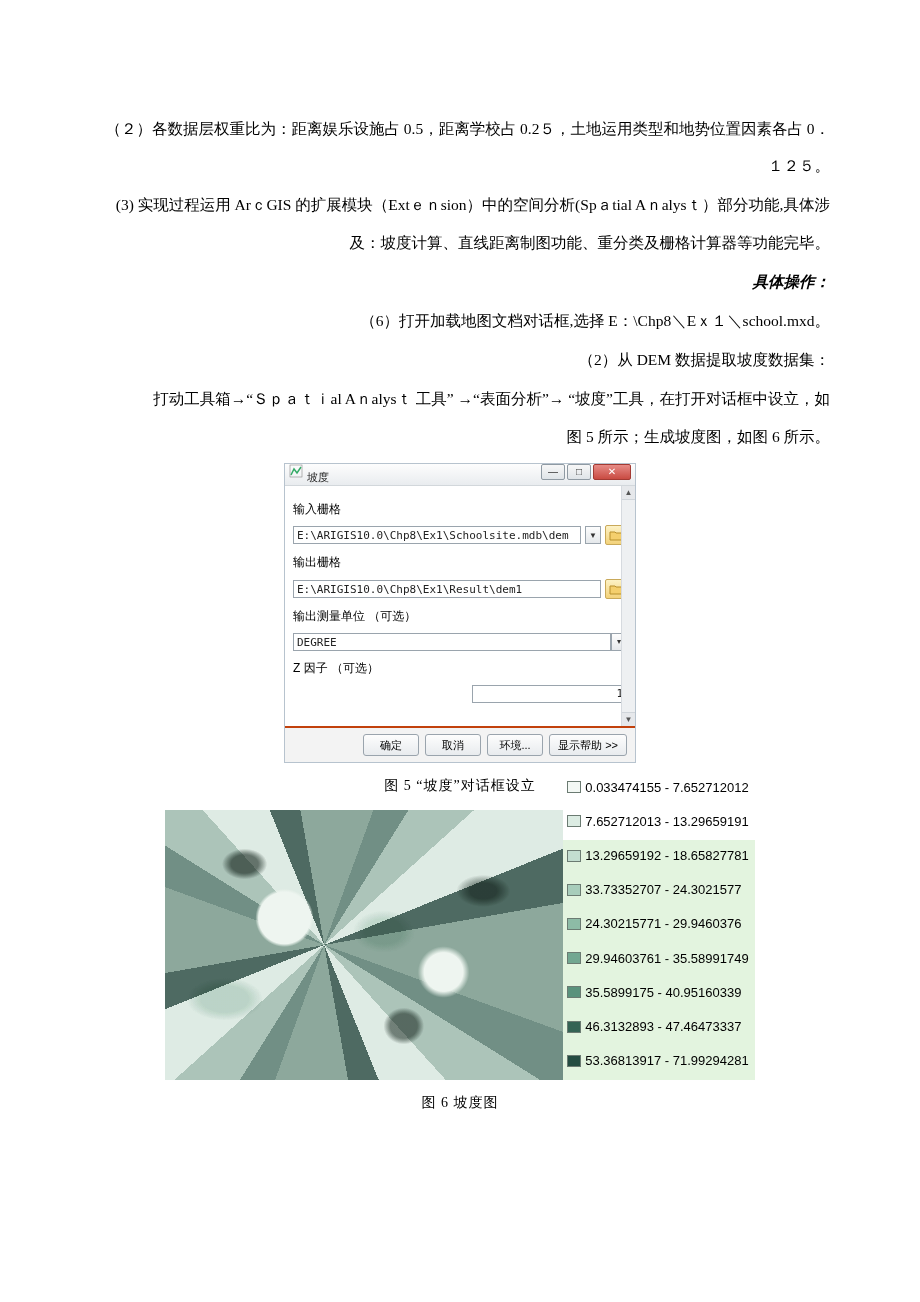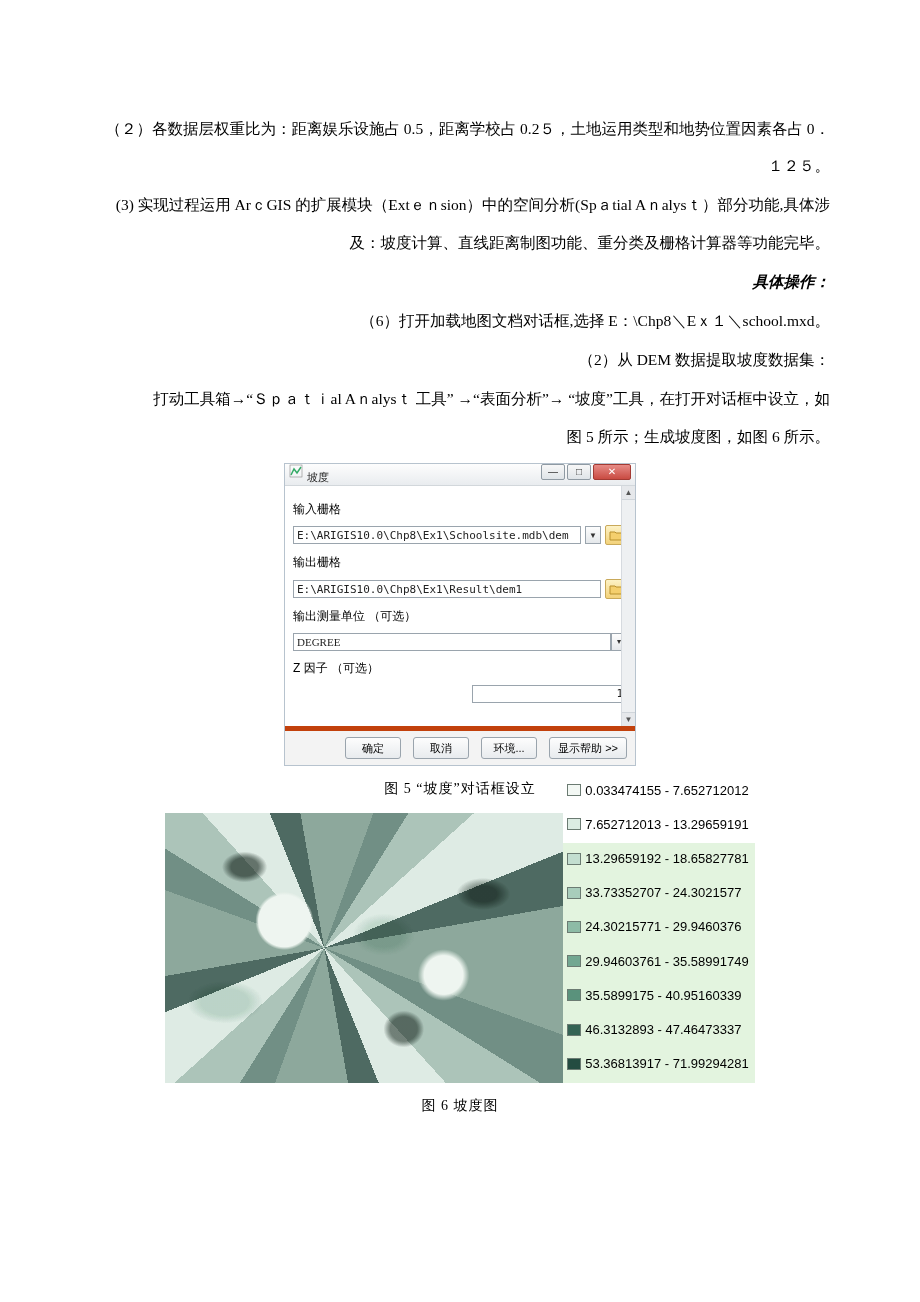--- a/index.html
+++ b/index.html
@@ -113,26 +113,26 @@
     width:22px; height:20px;
     border:1px solid #c9a95a;
     background: linear-gradient(#fdf2c6,#f3d27a);
     border-radius:2px;
     display:flex; align-items:center; justify-content:center;
   }
   .dlg-browse svg { width:14px; height:12px; }
   .dlg-right { display:flex; justify-content:flex-end; margin-top:2px; }
   .dlg-right .dlg-input { flex:0 0 80px; text-align:right; }
   .dlg-select-wide { display:flex; margin-top:2px; }
-  .dlg-select-wide .dlg-input { flex:1;font-family:Liberation Serif, serif; }
+  .dlg-select-wide .dlg-input { flex:1; }
   .dlg-footer {
-    display:flex; justify-content:flex-end; gap:12px;
+    display:flex; justify-content:flex-end; gap:6px;
     padding: 6px 8px;
     background:#f3f3f3;
-    border-top: 5px solid #c2410c;
+    border-top: 2px solid #c2410c;
   }
   .dlg-btn {
     min-width: 56px;
     height: 22px;
     border:1px solid #9aa4ad;
     background: linear-gradient(#fdfdfd,#e8ebee);
     border-radius:3px;
     font-size: 11px;
     padding: 0 8px;
     display:flex; align-items:center; justify-content:center;

